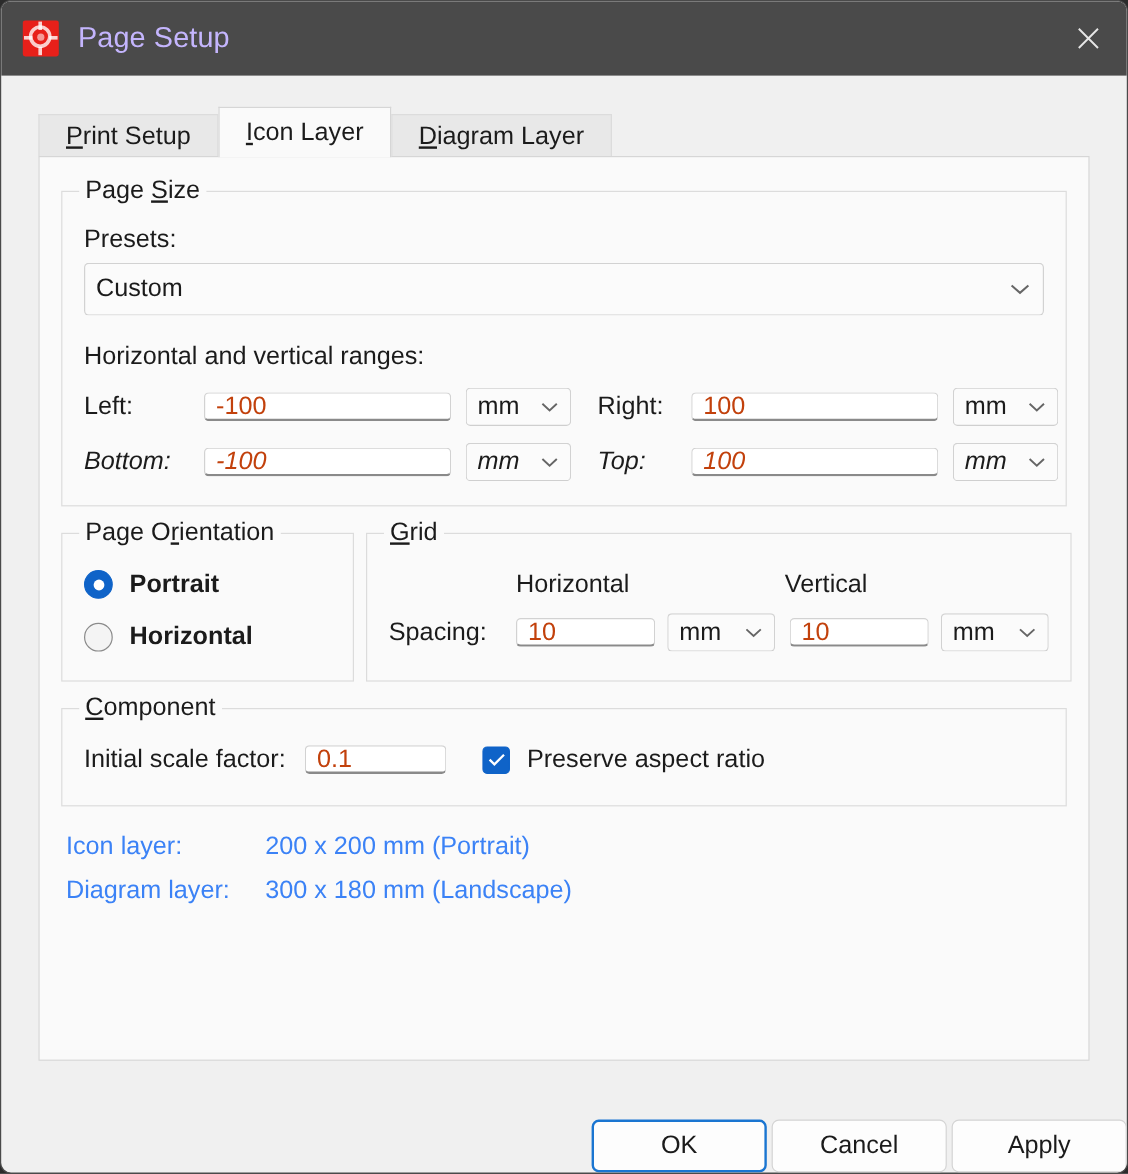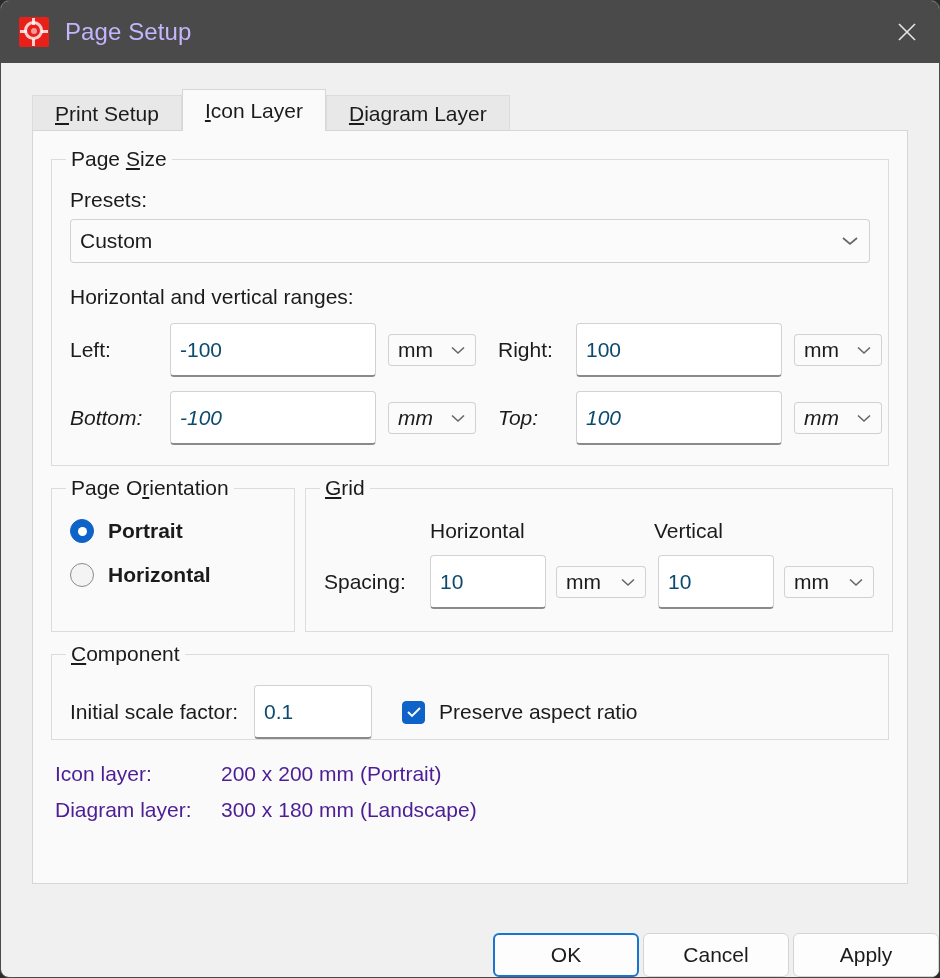--- a/index.html
+++ b/index.html
@@ -168,30 +168,30 @@
     color: #1b1b1b;
     white-space: nowrap;
   }
   .row {
     display: flex;
     align-items: center;
   }
 
   .textbox {
     box-sizing: border-box;
-    height: 54px;
+    height: 24px;
     background: #ffffff;
     border: 1px solid #d2d2d2;
     border-bottom: 2px solid #8a8a8a;
     border-radius: 4px;
     display: flex;
     align-items: center;
     padding: 0 9px;
     font-size: 21px;
-    color: #0c4a6e;
+    color: #c2410c;
     overflow: hidden;
   }
 
   .combo {
     box-sizing: border-box;
     height: 32px;
     background: #fbfbfb;
     border: 1px solid #d2d2d2;
     border-bottom: 1px solid #cfcfcf;
     border-radius: 4px;
@@ -255,21 +255,21 @@
     justify-content: center;
     flex: 0 0 auto;
     margin-right: 14px;
   }
 
   
   .info-lines { margin: 22px 0 0 4px; }
   .info-line {
     display: flex;
     font-size: 21px;
-    color: #4c1d95;
+    color: #3b82f6;
     margin-bottom: 12px;
     margin-top: 11px;
   }
   .info-line .k { width: 166px; flex: 0 0 166px; }
 
   
   .footer {
     flex: 0 0 auto;
     height: 90px;
     display: flex;
@@ -455,21 +455,21 @@
               <span class="chev">
                 <svg width="16" height="10" viewBox="0 0 16 10">
                     <path d="M2 2.5 L8 8 L14 2.5" stroke="#666" stroke-width="1.6" fill="none"></path>
                   </svg>
               </span>
             </div>
           </div>
         </div>
       </div>
 
-      <div class="group" style="margin-top:22px; ">
+      <div class="group" style="margin-top:22px; padding-bottom:26px;">
         <div class="legend"><span class="u">C</span>omponent</div>
         <div class="row" style="margin-top:30px;">
           <div class="lbl">Initial scale factor:</div>
           <div class="textbox" style="width:118px; flex:0 0 118px; margin-left:16px;">
             <span>0.1</span>
           </div>
           <div class="row" style="margin-left:30px;">
             <div class="check">
               <svg width="16" height="12" viewBox="0 0 16 12">
                   <path d="M2 6 L6 10 L14 2" stroke="#ffffff" stroke-width="1.9" fill="none"></path>

